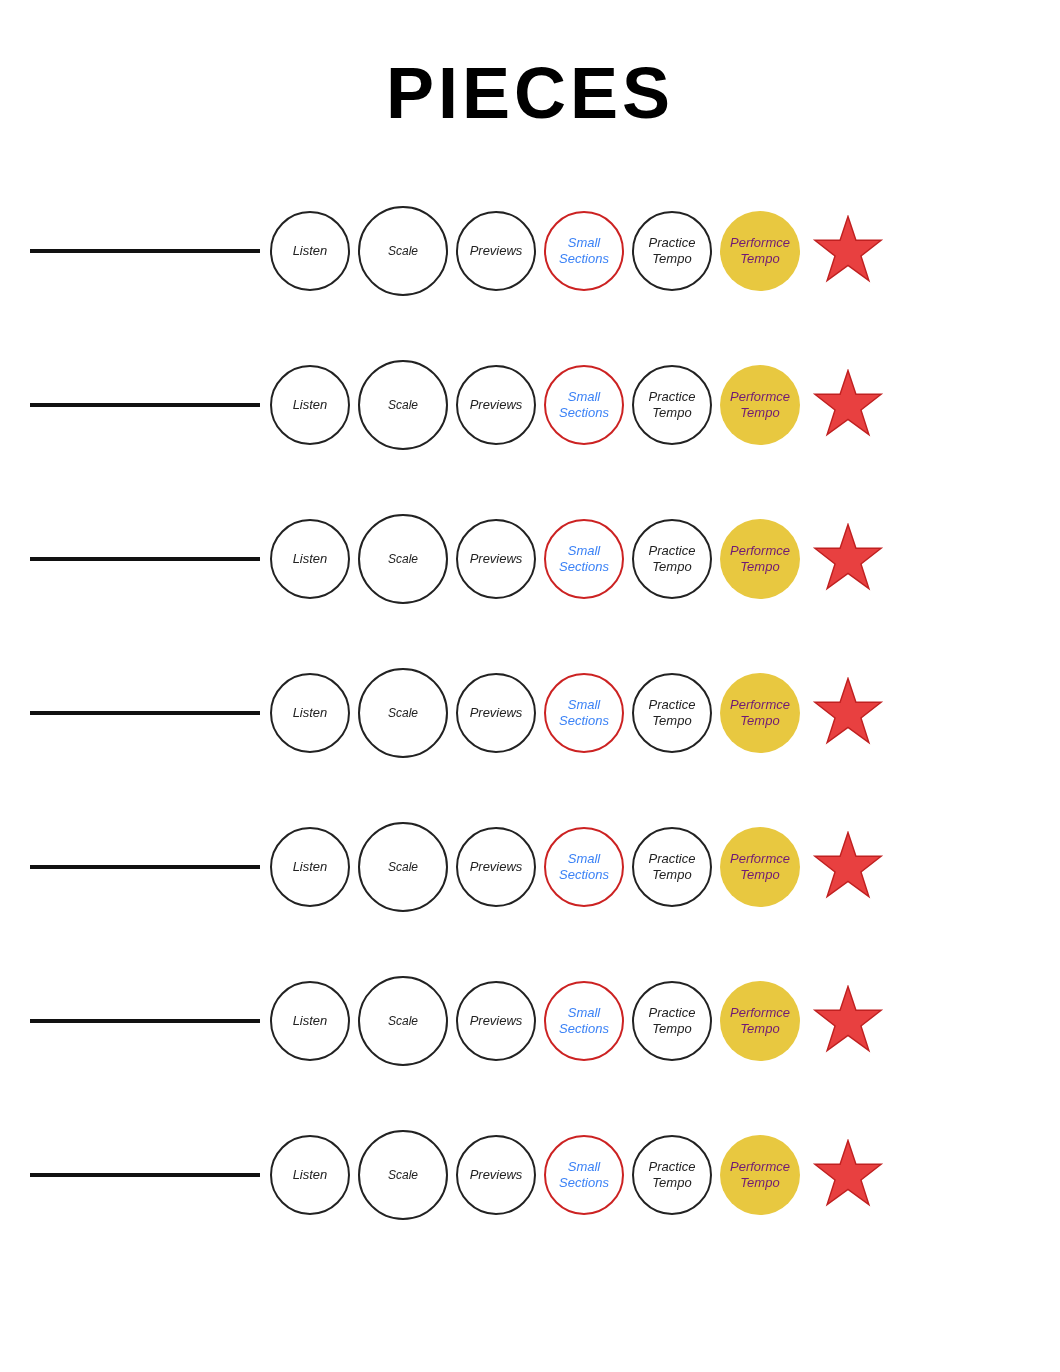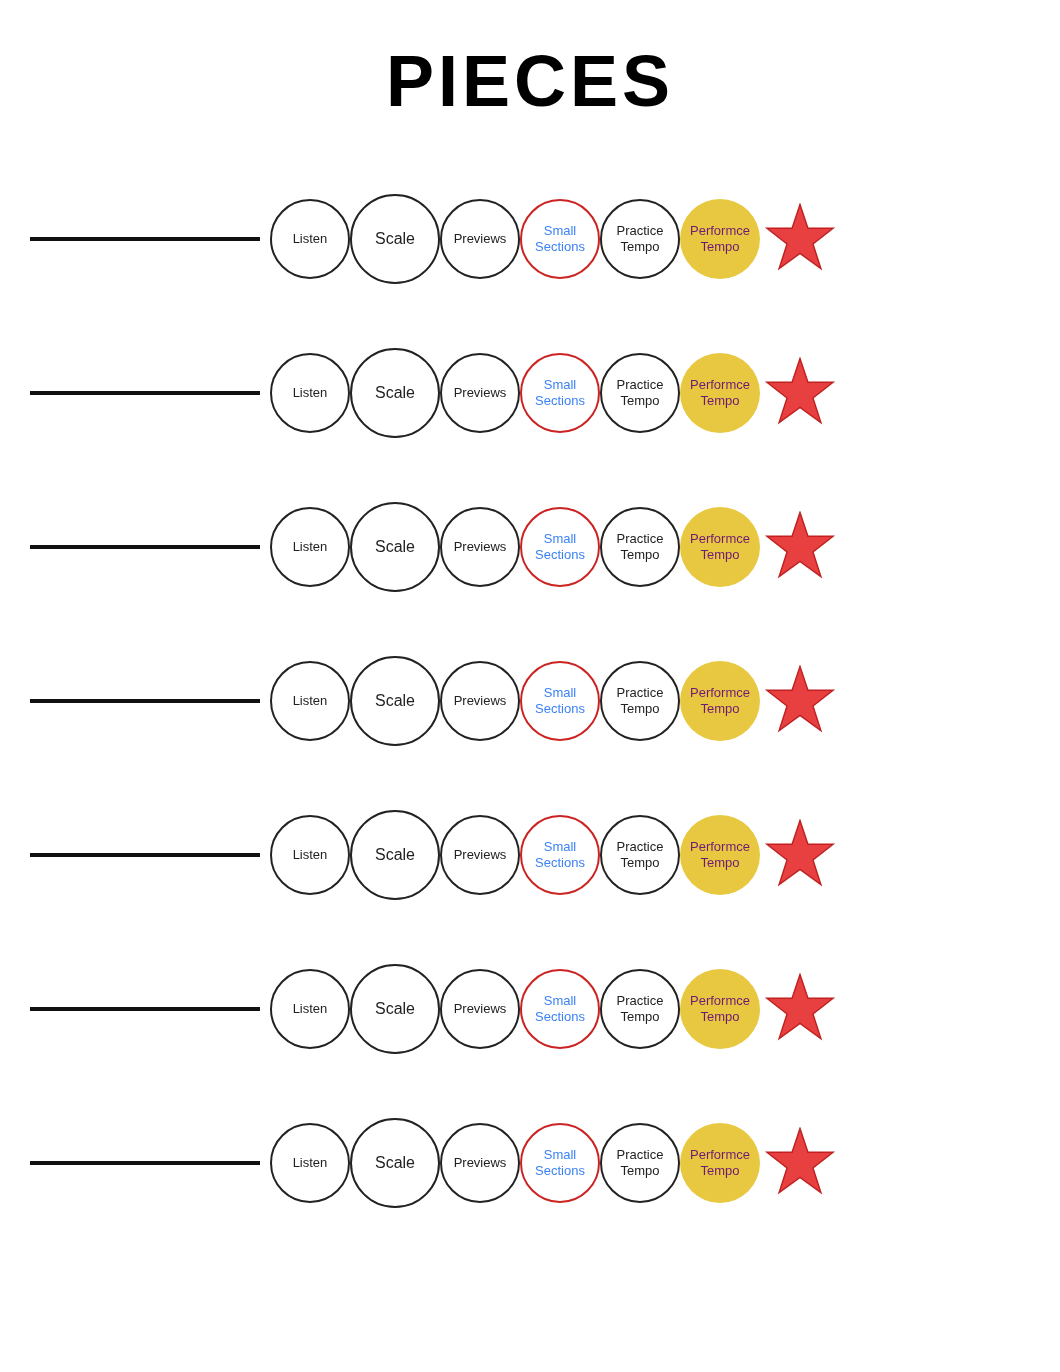--- a/index.html
+++ b/index.html
@@ -7,21 +7,21 @@
       background: #ffffff;
       font-family: Arial, sans-serif;
       width: 1060px;
       min-height: 1372px;
     }
     .page-title {
       text-align: center;
       font-size: 72px;
       font-weight: 900;
       letter-spacing: 4px;
-      padding-top: 40px;
+      padding-top: 52px;
       padding-bottom: 30px;
       font-family: 'Arial Black', Arial, sans-serif;
       text-transform: uppercase;
     }
     .rows-container {
       display: flex;
       flex-direction: column;
       gap: 0px;
       padding: 10px 20px 20px 20px;
     }
@@ -34,22 +34,23 @@
     .piece-line {
       width: 230px;
       height: 4px;
       background: #111;
       margin-right: 10px;
       flex-shrink: 0;
     }
     .buttons-group {
       display: flex;
       align-items: center;
-      gap: 0;
+      gap: 8px;
       flex: 1;
+      font-style: italic;
     }
     .circle-btn {
       border-radius: 50%;
       display: flex;
       align-items: center;
       justify-content: center;
       text-align: center;
       font-size: 13px;
       line-height: 1.2;
       cursor: pointer;
@@ -58,21 +59,21 @@
     .circle-plain {
       width: 80px;
       height: 80px;
       border: 2.5px solid #222;
       background: #fff;
       color: #222;
     }
     .circle-plain.large {
       width: 90px;
       height: 90px;
-      font-size: 16px;
+      font-size: 12px;
     }
     .circle-red {
       width: 80px;
       height: 80px;
       border: 2.5px solid #cc2222;
       background: #fff;
       color: #3b82f6;
     }
     .circle-yellow {
       width: 80px;

